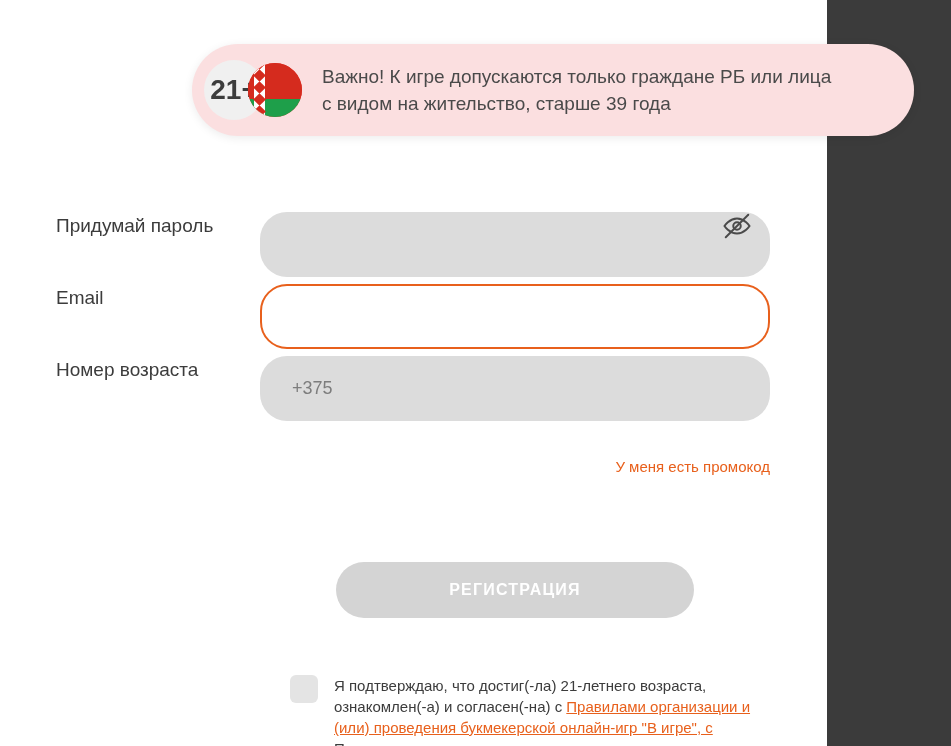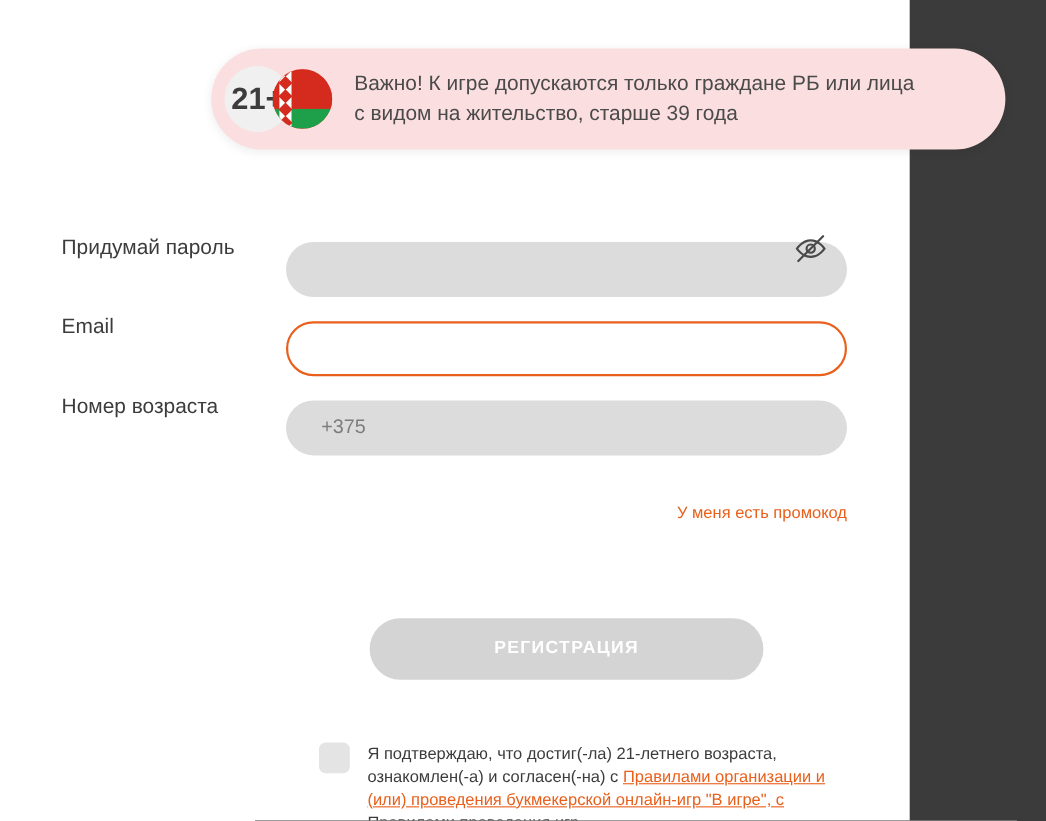--- a/index.html
+++ b/index.html
@@ -117,21 +117,21 @@
     position: absolute;
     left: 56px;
     color: #3c3c3c;
     font-size: 19px;
     white-space: nowrap;
   }
   .field {
     position: absolute;
     left: 260px;
     width: 510px;
-    height: 50px;
+    height: 65px;
     box-sizing: border-box;
     border-radius: 27px;
     border: none;
     background: #dcdcdc;
     outline: none;
     font-size: 18px;
     color: #7d7d7d;
     padding: 0 52px 0 32px;
     font-family: "Liberation Sans", sans-serif;
     margin-top: 37px;

